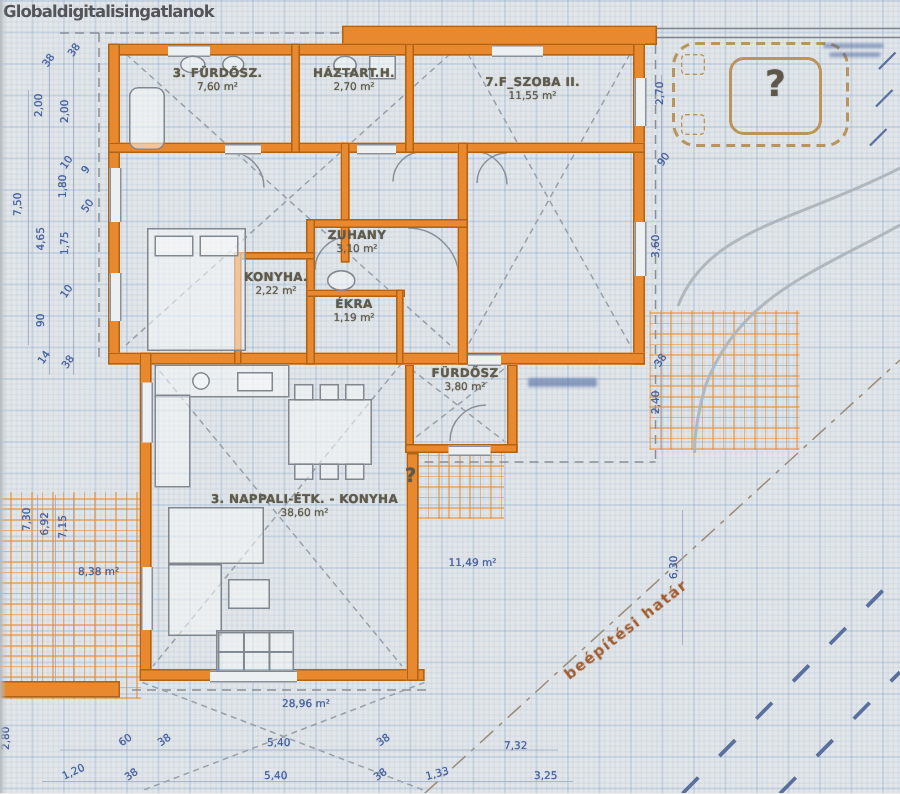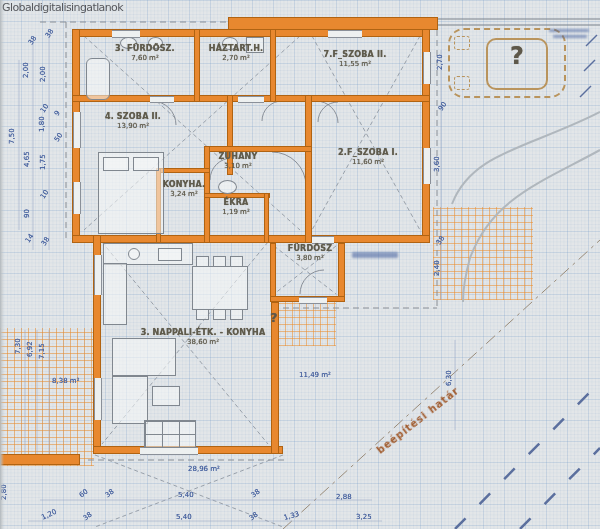--- a/index.html
+++ b/index.html
@@ -22,21 +22,21 @@
   .rarea{font-size:7px;margin-top:1px;white-space:nowrap;}
   .dim{position:absolute;color:#46619f;font-size:7px;white-space:nowrap;transform-origin:left center;text-shadow:0 0 0.5px rgba(70,97,159,0.8);}
   .blue-note{position:absolute;color:#46619f;font-size:7px;white-space:nowrap;text-shadow:0 0 0.5px rgba(70,97,159,0.8);}
   .fixture{position:absolute;border:1px solid #80878f;background:rgba(246,248,248,0.55);}
   .hatch{position:absolute;
     background-image:
       repeating-linear-gradient(0deg, rgba(233,140,45,0.55) 0 1px, transparent 1px 7px),
       repeating-linear-gradient(90deg, rgba(233,140,45,0.55) 0 1px, transparent 1px 7px);}
   .smudge{position:absolute;background:#44609f;opacity:0.55;filter:blur(1px);border-radius:1px;}
   .qmark{position:absolute;color:#5e584a;font-weight:bold;text-shadow:0 0 0.8px rgba(94,88,74,0.8);}
-  #watermark{position:absolute;left:2px;top:1px;font-size:11px;font-weight:normal;color:#3c3d42;
+  #watermark{position:absolute;left:2px;top:1px;font-size:11px;font-weight:bold;color:#3c3d42;
     letter-spacing:-0.6px;filter:blur(0.4px);opacity:0.85;}
   #building-limit{position:absolute;left:378px;top:446px;transform:rotate(-38deg);transform-origin:left center;
     color:#a05a2c;font-size:10px;font-weight:bold;letter-spacing:1px;filter:blur(0.4px);white-space:nowrap;}
   svg{position:absolute;left:0;top:0;}
   .edge-shadow{position:absolute;left:0;top:0;width:4px;height:529px;background:linear-gradient(90deg,#b7bcbf,rgba(183,188,191,0));}
 </style>
 </head>
 <body>
 
 <div id="plan">
@@ -196,35 +196,27 @@
     <div class="rarea">7,60 m²</div>
   </div>
   <div class="room" style="left:200px;top:44px;width:72px">
     <div class="rname">HÁZTART.H.</div>
     <div class="rarea">2,70 m²</div>
   </div>
   <div class="room" style="left:300px;top:50px;width:110px">
     <div class="rname">7.F_SZOBA II.</div>
     <div class="rarea">11,55 m²</div>
   </div>
-  <div class="room" style="left:78px;top:112px;width:110px">
-    <div class="rname">4. SZOBA II.</div>
-    <div class="rarea">13,90 m²</div>
-  </div>
-  <div class="room" style="left:318px;top:148px;width:100px">
-    <div class="rname">2.F_SZOBA I.</div>
-    <div class="rarea">11,60 m²</div>
-  </div>
   <div class="room" style="left:208px;top:152px;width:60px">
     <div class="rname">ZUHANY</div>
     <div class="rarea">3,10 m²</div>
   </div>
   <div class="room" style="left:160px;top:180px;width:48px">
     <div class="rname">KONYHA.</div>
-    <div class="rarea">3,24 m²</div>
+    <div class="rarea">2,22 m²</div>
   </div>
   <div class="room" style="left:210px;top:198px;width:52px">
     <div class="rname">ÉKRA</div>
     <div class="rarea">1,19 m²</div>
   </div>
   <div class="room" style="left:276px;top:244px;width:68px">
     <div class="rname">FÜRDŐSZ</div>
     <div class="rarea">3,80 m²</div>
   </div>
   <div class="room" style="left:128px;top:328px;width:150px">
@@ -255,21 +247,21 @@
   <div class="dim" style="left:43px;top:241px;transform:rotate(-55deg)">38</div>
 
   <div class="dim" style="left:18px;top:350px;transform:rotate(-90deg)">7,30</div>
   <div class="dim" style="left:30px;top:353px;transform:rotate(-90deg)">6,92</div>
   <div class="dim" style="left:42px;top:355px;transform:rotate(-90deg)">7,15</div>
 
   <div class="dim" style="left:80px;top:492px;transform:rotate(-35deg)">60</div>
   <div class="dim" style="left:106px;top:492px;transform:rotate(-35deg)">38</div>
   <div class="dim" style="left:178px;top:491px">5,40</div>
   <div class="dim" style="left:252px;top:492px;transform:rotate(-35deg)">38</div>
-  <div class="dim" style="left:336px;top:493px">2,88</div>
+  <div class="dim" style="left:336px;top:493px">7,32</div>
 
   <div class="dim" style="left:4px;top:496px;transform:rotate(-90deg)">2,80</div>
   <div class="dim" style="left:42px;top:514px;transform:rotate(-25deg)">1,20</div>
   <div class="dim" style="left:84px;top:515px;transform:rotate(-35deg)">38</div>
   <div class="dim" style="left:176px;top:513px">5,40</div>
   <div class="dim" style="left:250px;top:515px;transform:rotate(-35deg)">38</div>
   <div class="dim" style="left:284px;top:514px;transform:rotate(-15deg)">1,33</div>
   <div class="dim" style="left:356px;top:513px">3,25</div>
 
   <div class="dim" style="left:440px;top:66px;transform:rotate(-90deg)">2,70</div>

